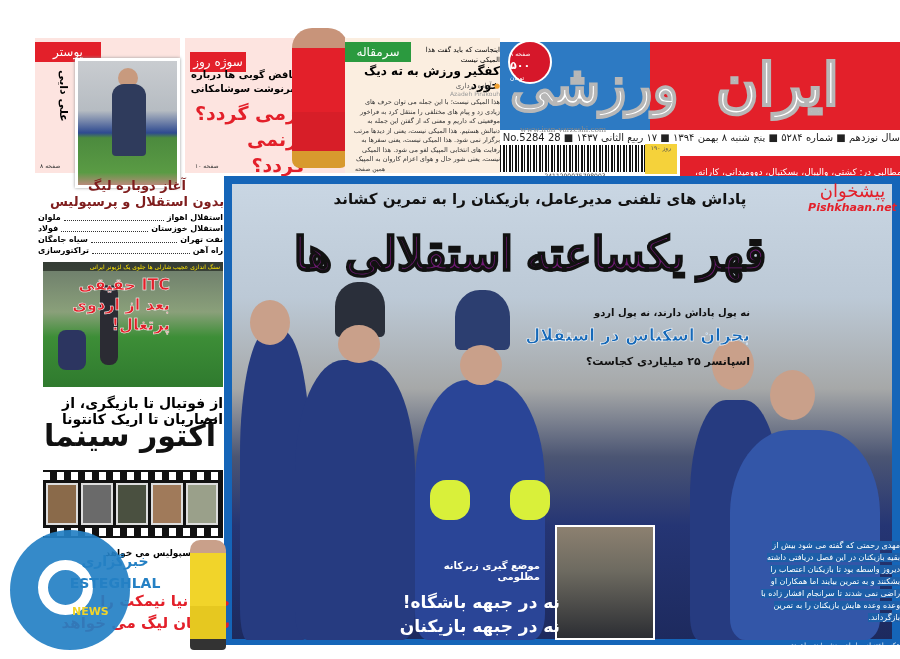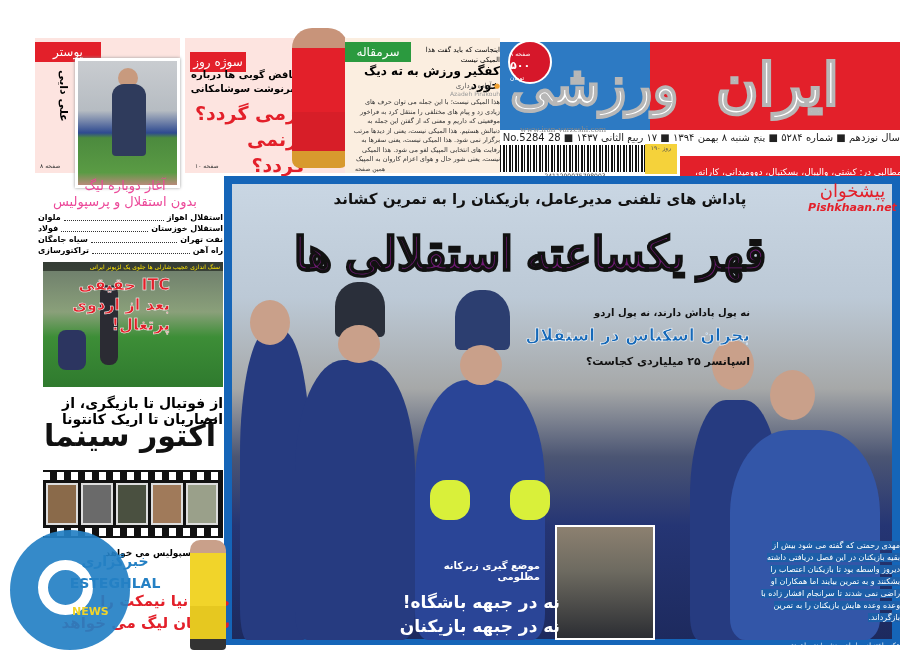--- a/index.html
+++ b/index.html
@@ -51,21 +51,21 @@
 .sub-small{left:550px;top:307px;width:200px;font-size:10px;font-weight:bold;color:#111}
 .sub-blue{left:520px;top:325px;width:230px;font-size:17px;font-weight:bold;color:#1669b8;-webkit-text-stroke:0.6px #fff}
 .sub-q{left:540px;top:355px;width:210px;font-size:11px;font-weight:bold;color:#111}
 .gk-kicker{left:400px;top:560px;width:140px;font-size:10px;font-weight:bold;color:#fff}
 .gk-head{left:380px;top:590px;width:180px;font-size:17px;font-weight:bold;color:#fff;line-height:24px}
 .inset{left:555px;top:525px;width:100px;height:115px;background:linear-gradient(180deg,#8c8070 0%,#6d6a60 40%,#2c2e33 100%);border:2px solid #fff}
 .caption{left:760px;top:540px;width:140px;font-size:8px;color:#fff;line-height:12px}
 .caption span{background:#1d5fa8}
 .credit{left:760px;top:641px;width:140px;font-size:6px;color:#fff}
 
-.left-head{left:30px;top:178px;width:190px;font-size:13px;font-weight:normal;color:#ec4899;text-align:center;line-height:16px}
+.left-head{left:42px;top:178px;width:190px;font-size:13px;font-weight:bold;color:#7f1d1d;text-align:center;line-height:16px}
 .fixtures{left:38px;top:213px;width:185px;font-size:8px;font-weight:bold}
 .fixtures .row{display:flex;justify-content:space-between;height:11px;direction:rtl}
 .fixtures .dots{flex:1;border-bottom:1px dotted #333;margin:0 3px 3px}
 .itc-photo{left:43px;top:262px;width:180px;height:125px;background:linear-gradient(180deg,#6b7a6a 0%,#8aa07a 40%,#3d8e37 60%,#2f7a2e 100%)}
 .itc-strip{left:43px;top:262px;width:180px;font-size:6px;color:#ffe600;background:rgba(0,0,0,.5);padding:1px 3px}
 .itc-head{left:50px;top:275px;width:120px;font-size:16px;font-weight:bold;color:#e3202a;-webkit-text-stroke:0.5px #fff;line-height:20px}
 .cine-kicker{left:43px;top:395px;width:180px;font-size:14px;font-weight:bold}
 .cine-head{left:35px;top:418px;width:190px;font-size:30px;font-weight:bold;color:#111;text-align:center}
 .film{left:43px;top:470px;width:180px;height:68px;background:#111}
 .film-holes{left:43px;top:472px;width:180px;height:8px;background:repeating-linear-gradient(90deg,#fff 0 7px,#111 7px 14px)}

